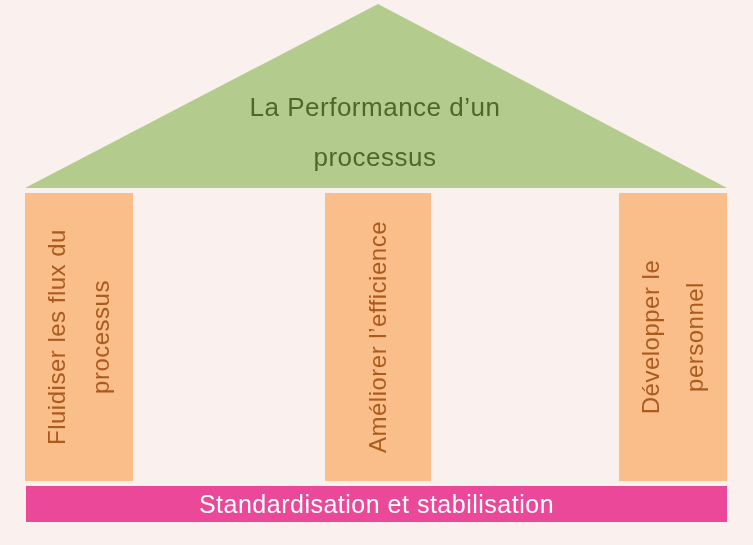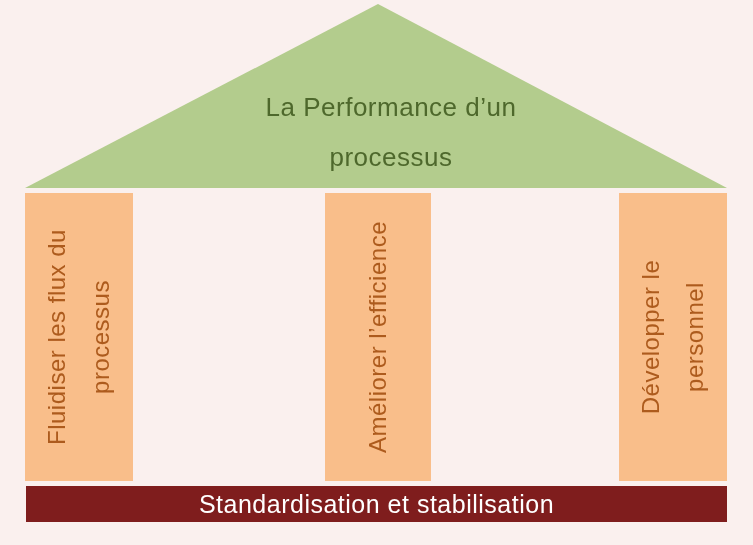--- a/index.html
+++ b/index.html
@@ -24,21 +24,21 @@
     top: 0;
     width: 753px;
     height: 190px;
     display: block;
   }
   .roof-poly {
     fill: #b3cc8d;
   }
   .roof-title {
     position: absolute;
-    left: 40px;
+    left: 24px;
     top: 82px;
     width: 702px;
     text-align: center;
     color: #4e682c;
     font-size: 26px;
     line-height: 50px;
     letter-spacing: 0.5px;
   }
   .pillar {
     position: absolute;
@@ -64,21 +64,21 @@
     font-size: 24px;
     line-height: 44px;
     letter-spacing: 0.5px;
   }
   .base-bar {
     position: absolute;
     left: 26px;
     top: 486px;
     width: 701px;
     height: 36px;
-    background: #7f1d1d;
+    background: #ec4899;
     display: flex;
     align-items: center;
     justify-content: center;
     color: #ffffff;
     font-size: 25px;
     letter-spacing: 0.5px;
   }
 </style>
 </head>
 <body>

